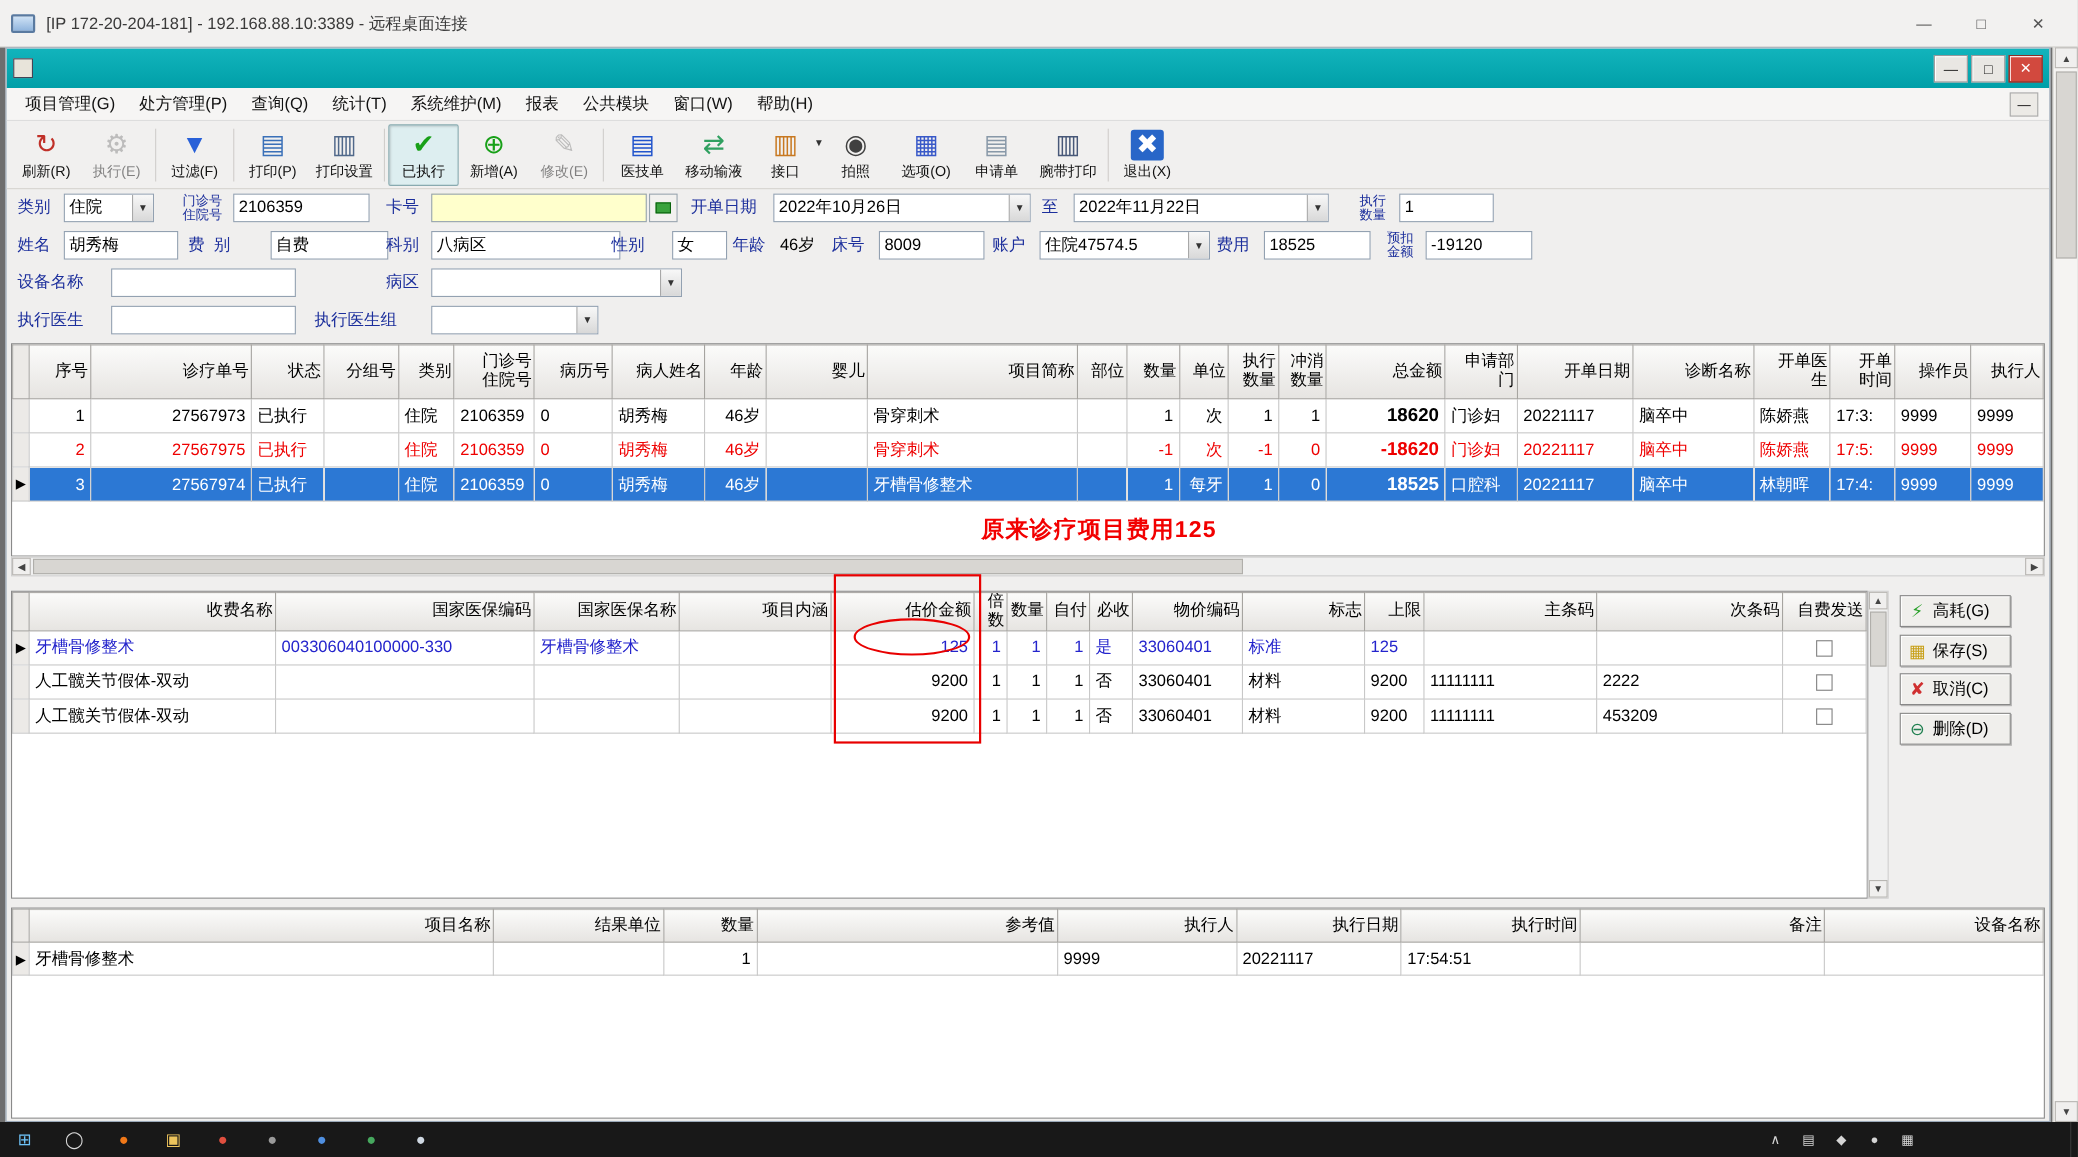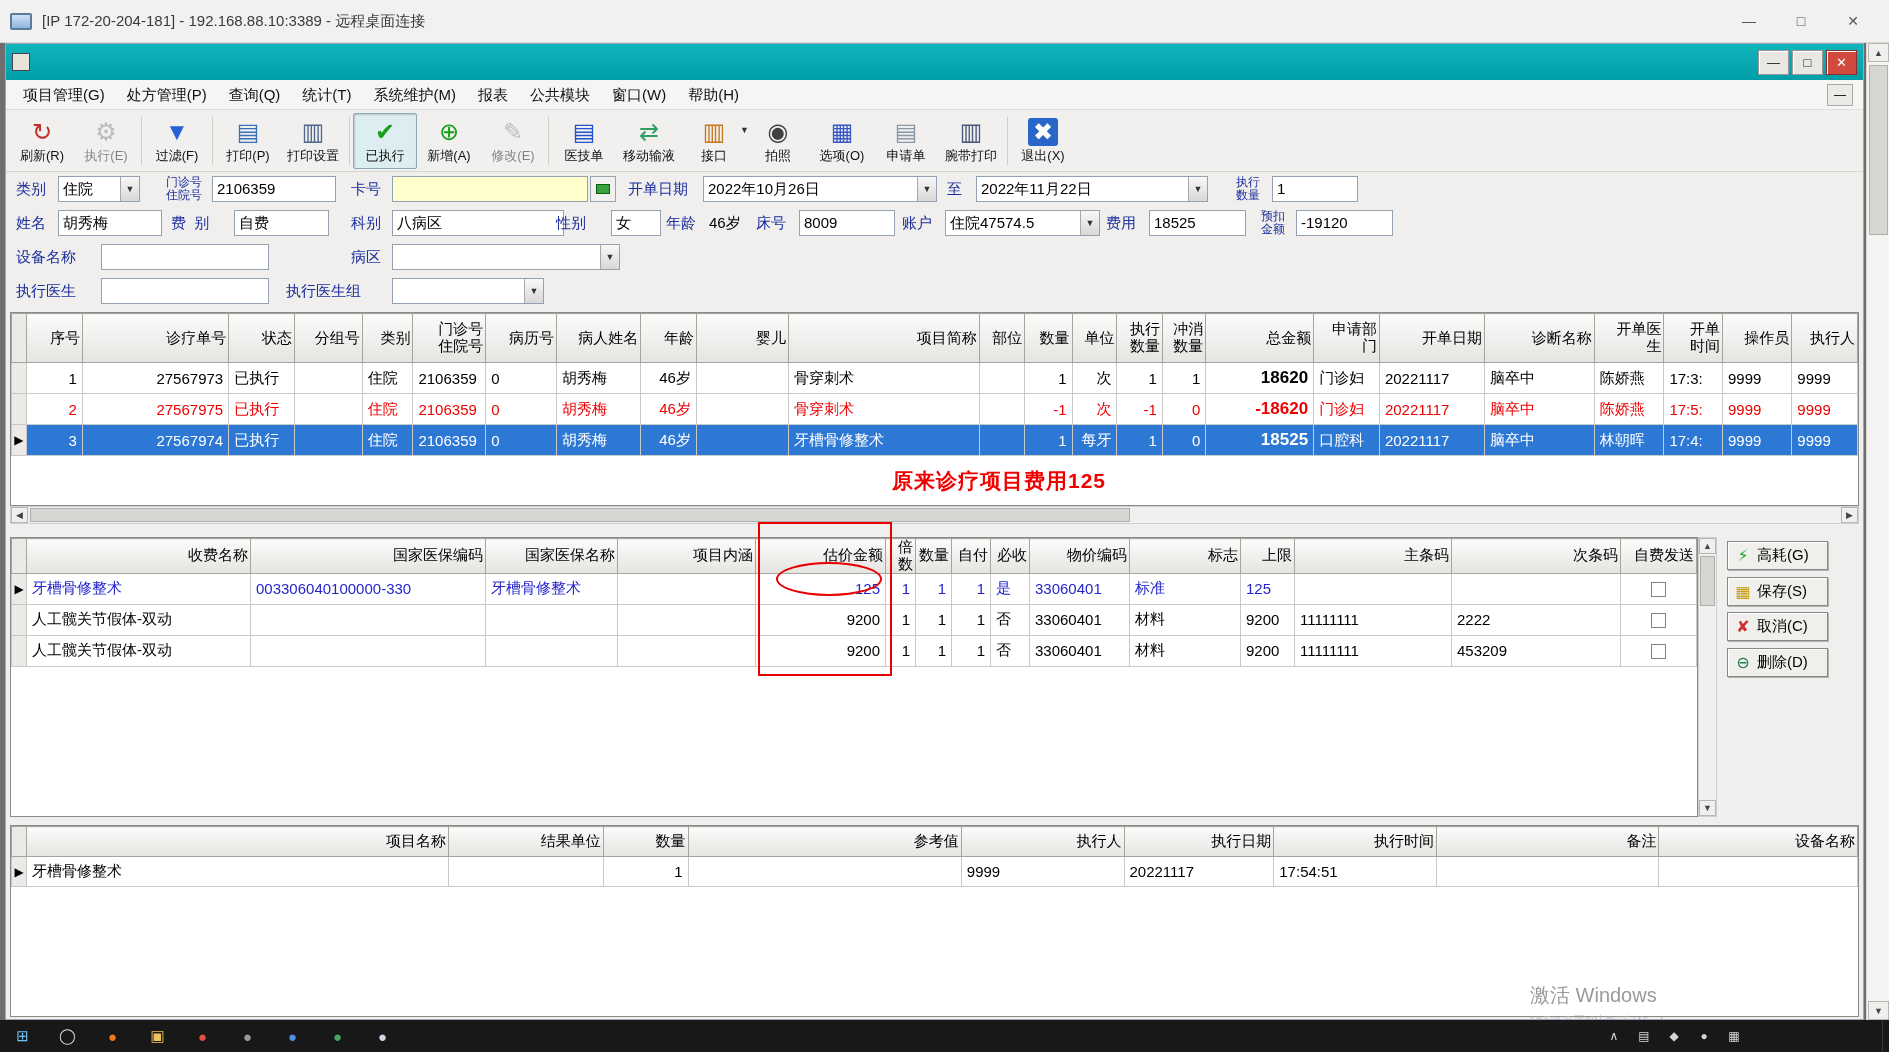--- a/index.html
+++ b/index.html
@@ -283,21 +283,21 @@
         <span class="dd">▼</span>
       </div>
       <span class="flabel2" style="left:1222px;width:40px">执行
 数量</span>
       <div class="fld" style="left:1266px;width:86px">1</div>
     </div>
     <div class="frow">
       <span class="flabel" style="left:10px">姓名</span>
       <div class="fld" style="left:52px;width:104px">胡秀梅</div>
       <span class="flabel" style="left:165px">费  别</span>
-      <div class="fld" style="left:228px;width:95px">自费</div>
+      <div class="fld" style="left:240px;width:107px">自费</div>
       <span class="flabel" style="left:345px">科别</span>
       <div class="fld" style="left:386px;width:172px">八病区</div>
       <span class="flabel" style="left:550px">性别</span>
       <div class="fld" style="left:605px;width:50px">女</div>
       <span class="flabel" style="left:660px">年龄</span>
       <span class="age-text" style="left:703px;width:48px">46岁</span>
       <span class="flabel" style="left:750px">床号</span>
       <div class="fld" style="left:793px;width:96px">8009</div>
       <span class="flabel" style="left:896px">账户</span>
       <div class="fld combo" style="left:939px;width:155px">
@@ -664,24 +664,20 @@
             <td>9999</td>
             <td>20221117</td>
             <td>17:54:51</td>
             <td></td>
             <td></td>
           </tr>
         </tbody>
     </table>
   </div>
 
-  <div class="watermark">
-    <div class="wm1">激活 Windows</div>
-    <div class="wm2">转到“设置”以激活 Windows。</div>
-  </div>
 </div>
 
 <div class="rdp-vscroll">
   <div class="sbtn" style="top:0">▲</div>
   <div class="sthumb" style="top:22px;height:170px"></div>
   <div class="sbtn" style="bottom:0">▼</div>
 </div>
 
 <div class="taskbar">
   <div class="tk-apps">

